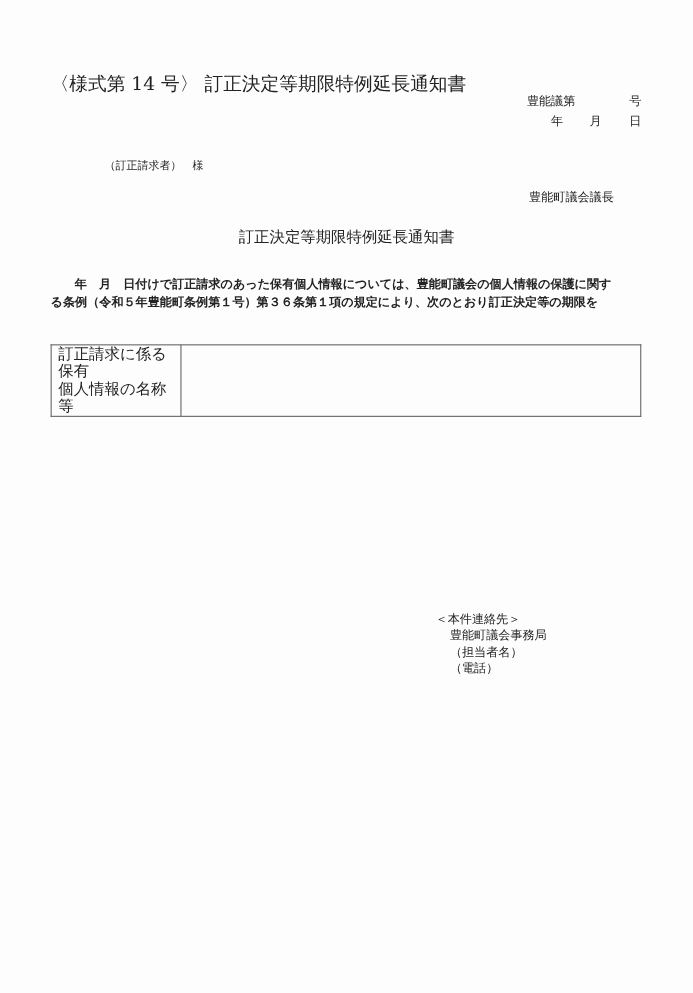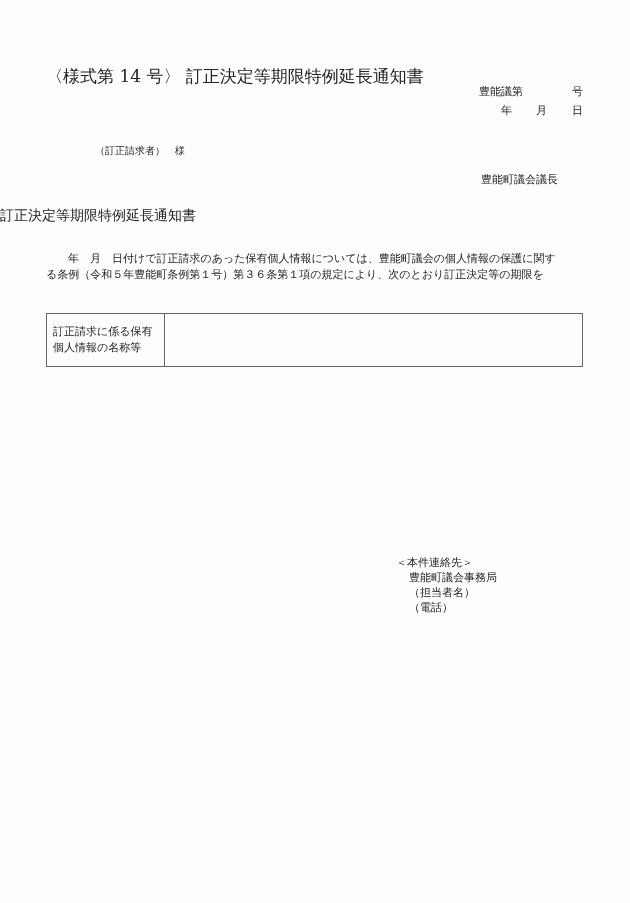--- a/index.html
+++ b/index.html
@@ -18,34 +18,35 @@
     }
     .abs { position: absolute; white-space: nowrap; }
     .form-label { left: 46px; top: 65px; font-size: 17px; }
     .doc-number { left: 479px; top: 84px; width: 104px; font-size: 11px; }
     .doc-number .prefix { position: absolute; left: 0; }
     .doc-number .suffix { position: absolute; right: 0; }
     .doc-date { left: 479px; top: 103px; width: 104px; height: 14px; font-size: 11px; }
     .doc-date span { position: absolute; }
     .addressee { left: 60px; top: 144px; font-size: 10px; margin-left: 35px; }
     .sender { left: 481px; top: 172px; font-size: 11px; }
-    .title { left: 0; width: 630px; top: 207px; text-align: left; font-size: 14px; }
+    .title { left: 0; width: 630px; top: 207px; text-align: center; font-size: 14px; }
     .body-text {
       left: 46px; top: 251px; width: 540px;
       font-size: 11px; line-height: 15.5px;
       white-space: normal;
+      font-weight: bold;
     }
     .body-text div { white-space: nowrap; }
     table.info {
       position: absolute;
       left: 46px;
       top: 313px;
       width: 537px;
       border-collapse: collapse;
-      font-size: 11px;
+      font-size: 14px;
     }
     table.info td {
       border: 1px solid #666;
       vertical-align: middle;
       padding: 0 6px;
       line-height: 16px;
     }
     table.info td.label { width: 105px; }
     .r1 td { height: 52px; }
     .r2 td { height: 94px; }

